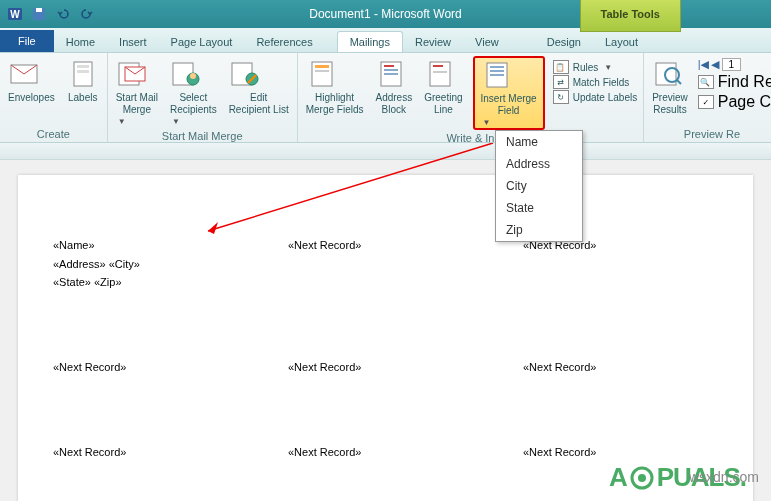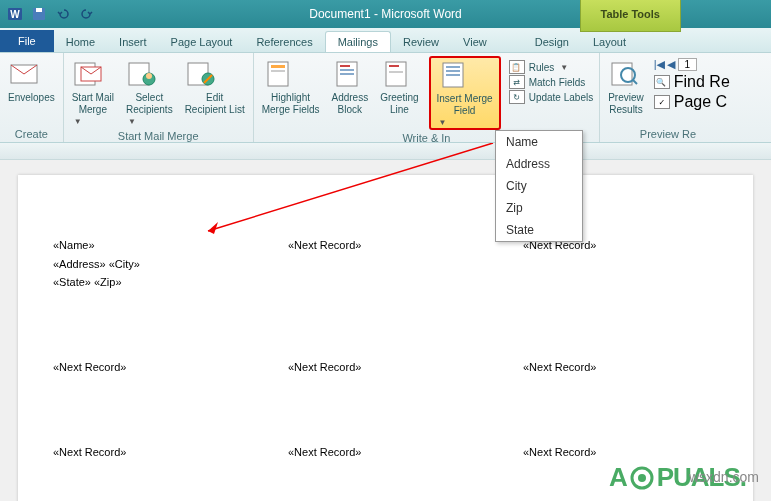--- a/index.html
+++ b/index.html
@@ -7,21 +7,21 @@
     
     .title-bar { height: 28px; background: linear-gradient(to bottom, #3a9ba5, #2b8994); display: flex; align-items: center; padding: 0 4px; position: relative; }
     .qat { display: flex; gap: 2px; align-items: center; }
     .qat-btn { width: 22px; height: 20px; display: flex; align-items: center; justify-content: center; cursor: pointer; }
     .app-title { position: absolute; left: 50%; transform: translateX(-50%); color: #fff; font-size: 12px; }
     .context-tab { position: absolute; right: 90px; height: 35px; background: linear-gradient(to bottom, #c9e05e, #a8c841); border: 1px solid #8aa733; padding: 0 20px; display: flex; align-items: center; color: #3a4a1a; font-size: 11px; font-weight: bold; }
     
     .tabs-bar { height: 25px; background: linear-gradient(to bottom, #e8f4f5, #d4e9eb); display: flex; align-items: flex-end; border-bottom: 1px solid #b8d4d7; }
     .tab { padding: 4px 12px; font-size: 11px; color: #2b5a60; cursor: pointer; }
     .tab.file { background: #1e5a99; color: #fff; padding: 5px 18px; }
-    .tab.active { background: #fff; border: 1px solid #b8d4d7; border-bottom: none; border-radius: 3px 3px 0 0; }
+    .tab.active { background: #fff; border: 1px solid #b8d4d7; border-bottom: none; border-radius: 3px 3px 0 0; margin-left: 12px; }
     
     .ribbon { height: 90px; background: linear-gradient(to bottom, #f5f8f9, #e8f0f2); border-bottom: 1px solid #b8d4d7; display: flex; }
     .group { border-right: 1px solid #c8dadc; padding: 3px 6px 2px 6px; display: flex; flex-direction: column; }
     .group-content { flex: 1; display: flex; gap: 8px; align-items: flex-start; }
     .group-label { font-size: 11px; color: #4a7278; text-align: center; padding-top: 2px; }
     .rb-btn { display: flex; flex-direction: column; gap: 2px; cursor: pointer; padding: 2px; }
     .rb-btn.highlighted { background: linear-gradient(to bottom, #ffe9a8, #ffd968); border: 1px solid #e8a838; border-radius: 3px; padding: 1px 6px; }
     .rb-icon { width: 32px; height: 32px; display: flex; align-items: center; justify-content: center; }
     .rb-label { font-size: 10px; color: #2b5a60; text-align: center; line-height: 1.15; }
     .small-list { display: flex; flex-direction: column; gap: 1px; font-size: 10px; color: #2b5a60; }
@@ -95,20 +95,30 @@
     <div class="group-content">
       <div class="rb-btn">
         <div class="rb-icon">
             <svg width="28" height="20">
               <rect x="1" y="1" width="26" height="18" fill="#fff" stroke="#888"></rect>
               <path d="M1 1 L14 10 L27 1" stroke="#c44" fill="none"></path>
             </svg>
           </div>
         <div class="rb-label">Envelopes</div>
       </div>
+      <div class="rb-btn">
+        <div class="rb-icon">
+            <svg width="24" height="26">
+              <rect x="3" y="1" width="18" height="24" fill="#fff" stroke="#888"></rect>
+              <rect x="6" y="4" width="12" height="3" fill="#ddd"></rect>
+              <rect x="6" y="9" width="12" height="3" fill="#ddd"></rect>
+            </svg>
+          </div>
+        <div class="rb-label">Labels</div>
+      </div>
     </div>
     <div class="group-label">Create</div>
   </div>
 
   <div class="group">
     <div class="group-content">
       <div class="rb-btn">
         <div class="rb-icon">
             <svg width="30" height="26">
               <rect x="2" y="2" width="20" height="22" fill="#fff" stroke="#888"></rect>
@@ -267,22 +277,22 @@
       <div class="cell"><span>«Next Record»</span></div>
       <div class="cell"><span>«Next Record»</span></div>
     </div>
   </div>
 </div>
 
 <div class="dropdown">
   <div class="dd-item">Name</div>
   <div class="dd-item">Address</div>
   <div class="dd-item">City</div>
+  <div class="dd-item">State</div>
   <div class="dd-item">Zip</div>
-  <div class="dd-item">State</div>
 </div>
 
 <svg class="arrow" width="300" height="100">
   <line x1="293" y1="0" x2="8" y2="88" stroke="#e00" stroke-width="1.5"></line>
   <polygon points="8,88 18,79 14,91" fill="#e00"></polygon>
 </svg>
 
 <div class="watermark">
   <span class="wtext">A</span>
   <svg width="26" height="26">

